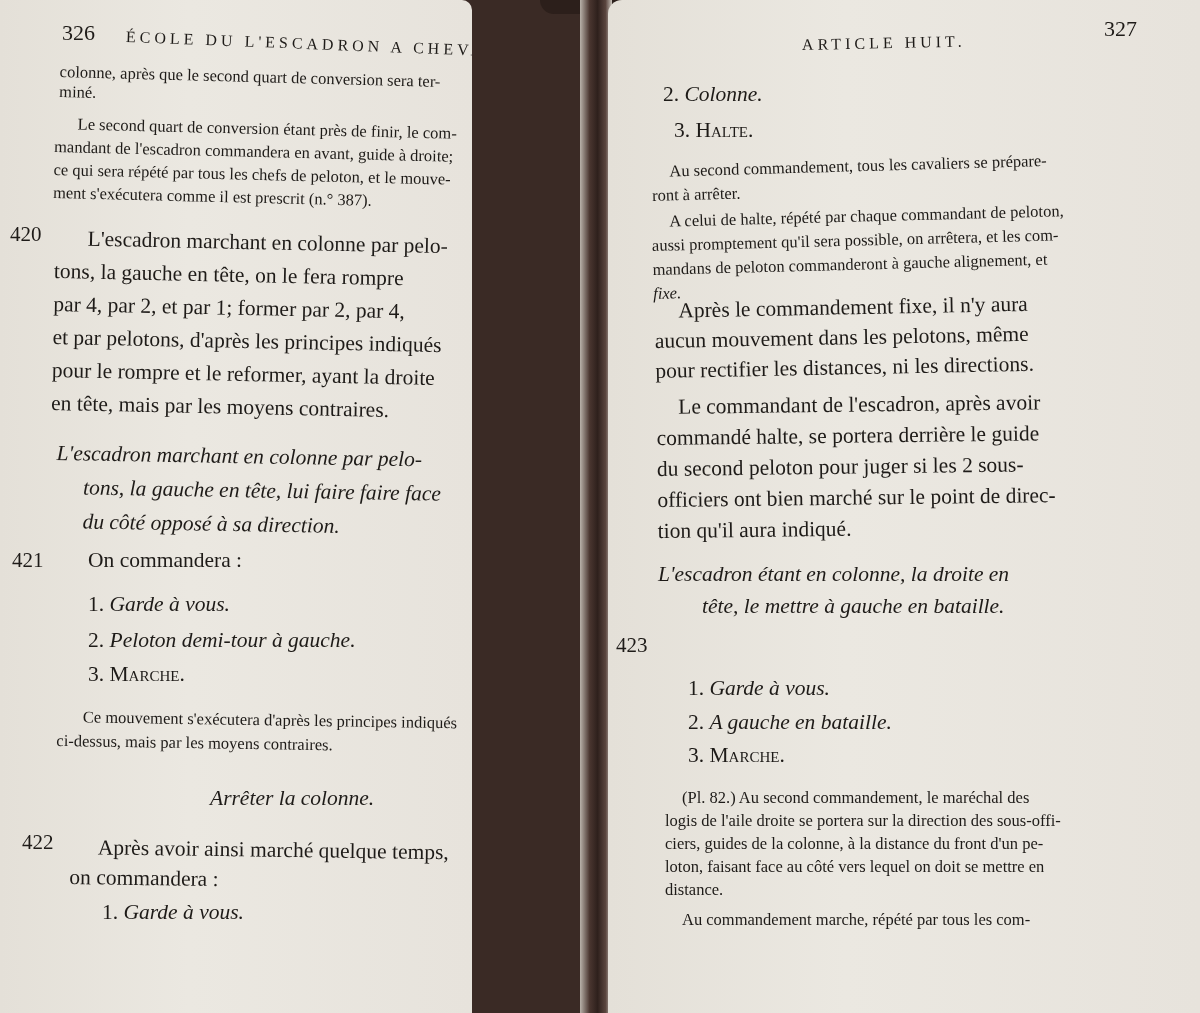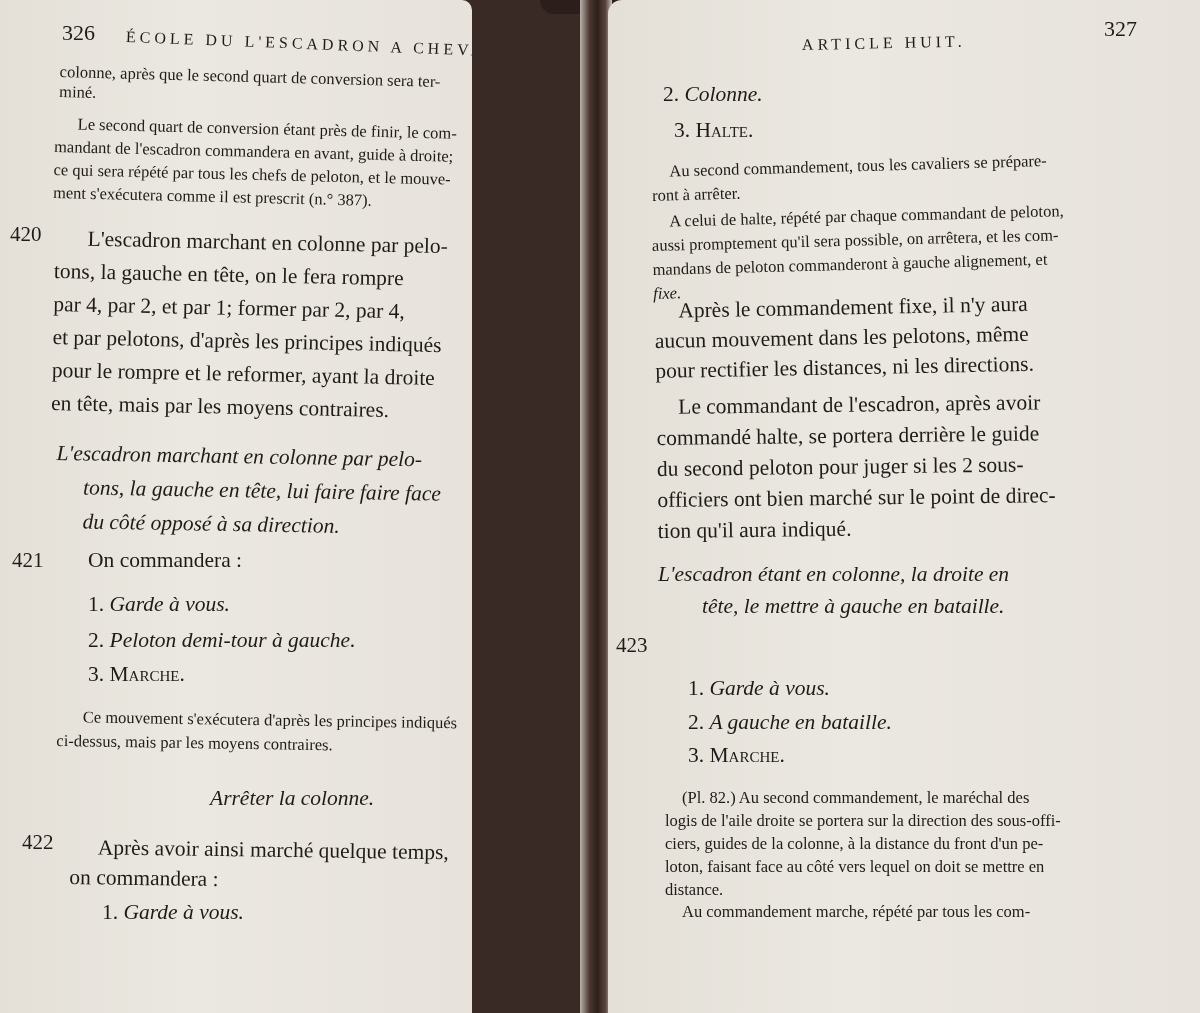--- a/index.html
+++ b/index.html
@@ -168,15 +168,15 @@
 
   <div class="para small" style="left:57px;top:786px;width:490px;line-height:23px;">
     <span class="ln" style="padding-left:17px;">(Pl. 82.) Au second commandement, le maréchal des</span>
     <span class="ln">logis de l'aile droite se portera sur la direction des sous-offi-</span>
     <span class="ln">ciers, guides de la colonne, à la distance du front d'un pe-</span>
     <span class="ln">loton, faisant face au côté vers lequel on doit se mettre en</span>
     <span class="ln">distance.</span>
   </div>
 
   <div class="para small" style="left:57px;top:900px;width:490px;line-height:23px;">
-    <span class="ln" style="padding-left:17px;">Au commandement marche, répété par tous les com-</span>
+    <span class="ln" style="padding-left:17px;margin-top:8px;">Au commandement marche, répété par tous les com-</span>
   </div>
 </div>
 
 </body></html>

